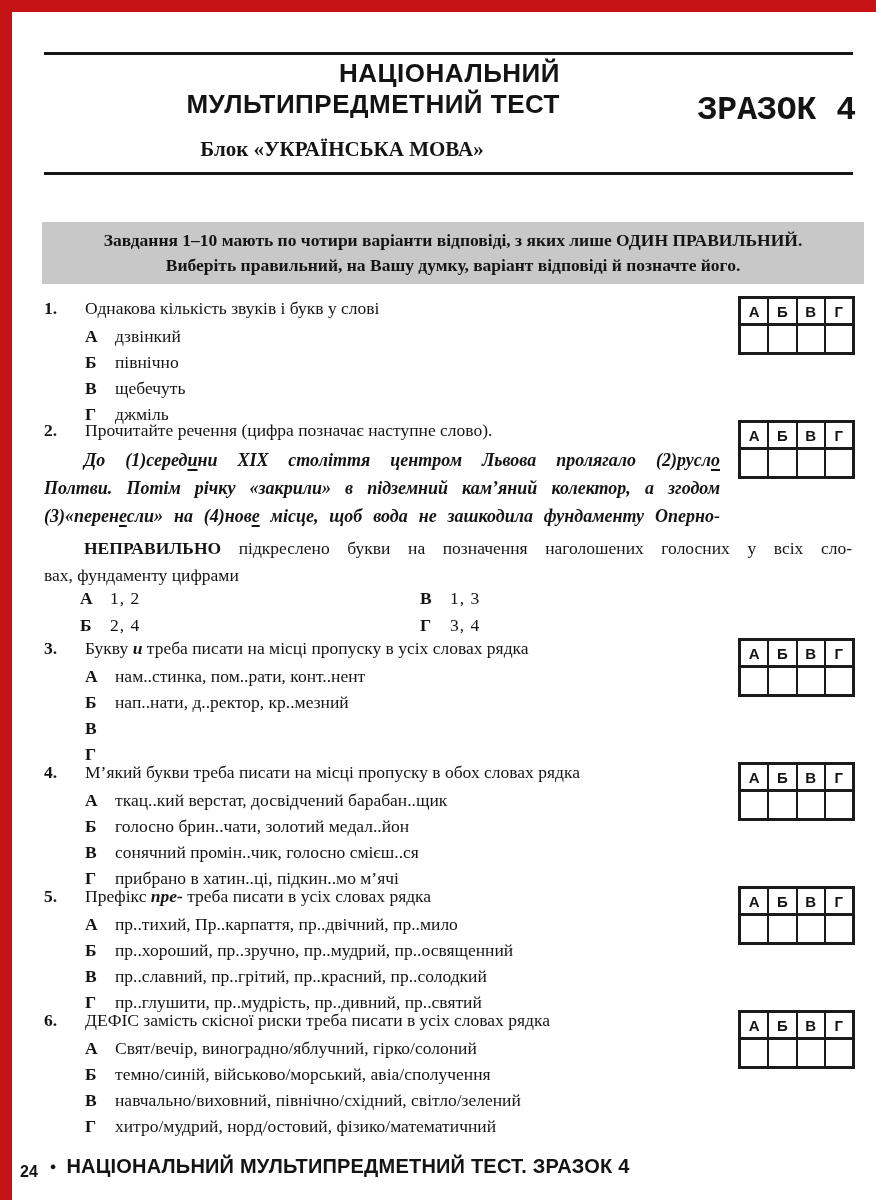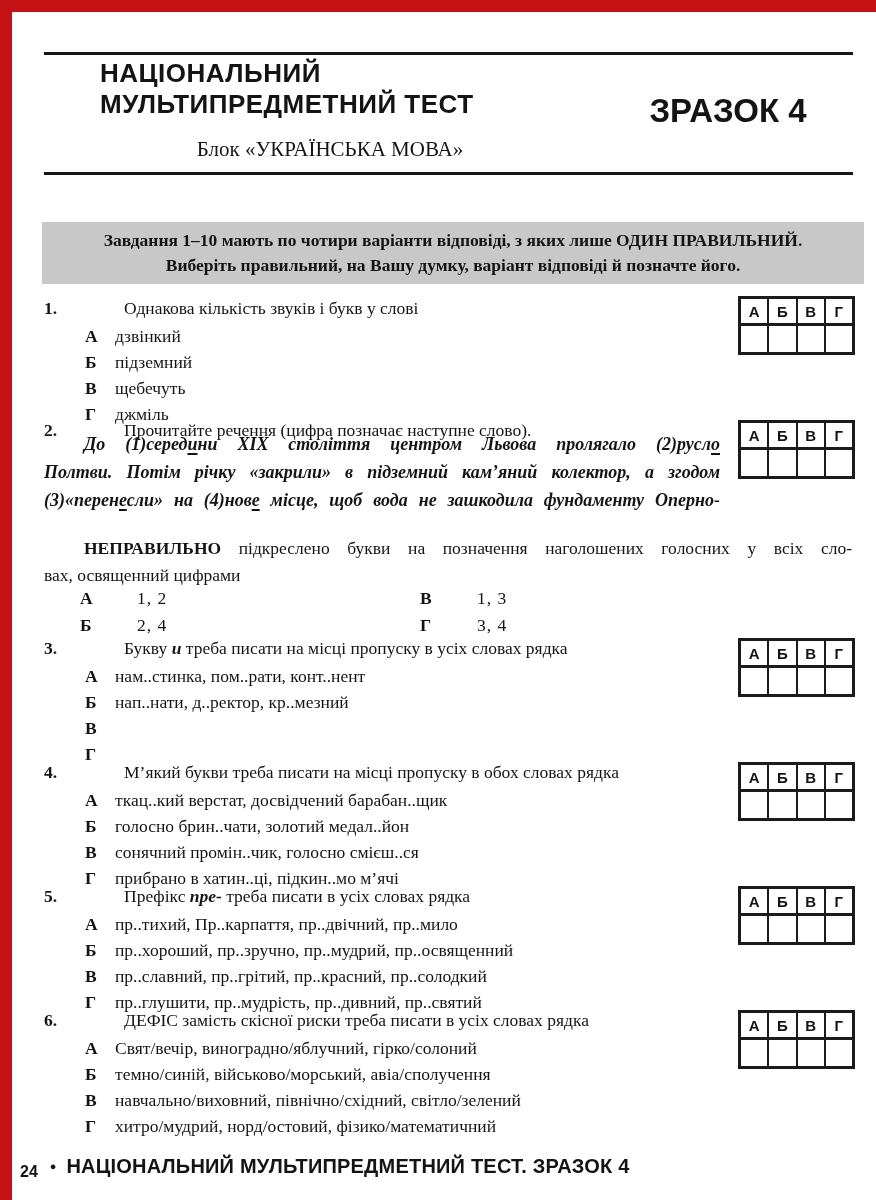--- a/index.html
+++ b/index.html
@@ -7,62 +7,62 @@
     width:876px;height:1200px;background:#ffffff;position:relative;
     font-family:"Liberation Serif", serif;color:#141414;overflow:hidden;
     -webkit-font-smoothing:antialiased;
   }
   .red-top{position:absolute;left:0;top:0;width:876px;height:12px;background:#c41215;}
   .red-left{position:absolute;left:0;top:0;width:12px;height:1200px;background:#c41215;}
   .rule{position:absolute;left:44px;width:809px;height:3px;background:#161616;}
   .rule-top{top:52px;}
   .rule-bottom{top:172px;}
   .page-title{
-    position:absolute;left:100px;top:58px;width:460px;text-align:left;
+    position:absolute;left:100px;top:58px;width:460px;text-align:right;
     font-family:"Liberation Sans", sans-serif;font-weight:bold;
     font-size:26px;line-height:31px;letter-spacing:.5px;
   }
   .sample-label{
-    position:absolute;left:600px;top:92px;width:256px;text-align:center;
-    font-family:Liberation Sans, sans-serif;font-weight:bold;font-size:33px;
+    position:absolute;left:600px;top:92px;width:256px;text-align:right;
+    font-family:Liberation Mono, monospace;font-weight:bold;font-size:33px;
   }
   .block-label{
-    position:absolute;left:100px;top:137px;width:460px;text-align:center;
-    font-weight:normal;font-size:21px;
+    position:absolute;left:112px;top:137px;width:460px;text-align:center;
+    font-weight:bold;font-size:21px;
   }
   .instruction{
     position:absolute;left:42px;top:222px;width:814px;background:#c8c8c8;
     text-align:center;font-weight:bold;font-size:17.5px;line-height:25px;
     padding:6px 4px;
   }
   .q{position:absolute;left:44px;width:700px;font-size:17.5px;}
   .qhead{display:flex;line-height:25px;}
   .qnum{font-weight:bold;flex:0 0 41px;}
-  .qtext{flex:1;margin-left:39px;}
+  .qtext{flex:1;}
   .opts{margin-left:41px;margin-top:2px;}
   .opt{display:flex;line-height:26px;}
   .ol{font-weight:bold;flex:0 0 30px;}
   .bi{font-weight:bold;font-style:italic;}
   
   .q2{height:230px;}
   .passage{
-    position:absolute;left:0;top:12px;width:676px;
+    position:absolute;left:0;top:28px;width:676px;
     font-style:italic;font-weight:bold;font-size:18px;line-height:28px;
     text-align:justify;
   }
   .pline{text-align:justify;text-align-last:justify;}
   .pline.first{text-indent:40px;}
   .pline.last{text-align-last:left;}
   .u{text-decoration:underline;text-underline-offset:3px;text-decoration-thickness:1.5px;}
   .followup{position:absolute;left:0;top:117px;width:808px;line-height:27px;}
   .fline1{text-indent:40px;text-align:justify;text-align-last:justify;}
   .q2opts-left{position:absolute;left:36px;top:167px;}
   .q2opts-right{position:absolute;left:376px;top:167px;}
   .q2opts-left .opt,.q2opts-right .opt{line-height:27px;}
-  .q2opts-left .ot,.q2opts-right .ot{letter-spacing:1px;margin-left:27px;}
+  .q2opts-left .ot,.q2opts-right .ot{letter-spacing:1px;}
   
   .agrid{
     position:absolute;left:738px;width:113px;display:grid;
     grid-template-columns:repeat(4,1fr);border:2.5px solid #1b1b1b;background:#fff;
   }
   .agrid>div{border:1px solid #1b1b1b;}
   .agrid .agrid-h{
     height:24px;display:flex;align-items:center;justify-content:center;
     font-family:"Liberation Sans", sans-serif;font-weight:bold;font-size:15px;
     border-bottom-width:2px;
@@ -101,21 +101,21 @@
     <span class="qnum">1.</span>
     <span class="qtext">Однакова кількість звуків і букв у слові</span>
   </div>
   <div class="opts">
     <div class="opt">
         <span class="ol">А</span>
         <span class="ot">дзвінкий</span>
       </div>
     <div class="opt">
         <span class="ol">Б</span>
-        <span class="ot">підземний</span>
+        <span class="ot">північно</span>
       </div>
     <div class="opt">
         <span class="ol">В</span>
         <span class="ot">щебечуть</span>
       </div>
     <div class="opt">
         <span class="ol">Г</span>
         <span class="ot">джміль</span>
       </div>
   </div>
@@ -126,21 +126,21 @@
     <span class="qnum">2.</span>
     <span class="qtext">Прочитайте речення (цифра позначає наступне слово).</span>
   </div>
   <div class="passage">
     <div class="pline first"><span>До (1)серед</span><span class="u">и</span><span>ни XIX століття центром Львова пролягало (2)русл</span><span class="u">о</span></div>
     <div class="pline">Полтви. Потім річку «закрили» в підземний кам’яний колектор, а згодом</div>
     <div class="pline"><span>(3)«перен</span><span class="u">е</span><span>сли» на (4)нов</span><span class="u">е</span><span> місце, щоб вода не зашкодила фундаменту Оперно-</span></div>
   </div>
   <div class="followup">
     <div class="fline1"><b>НЕПРАВИЛЬНО</b><span> підкреслено букви на позначення наголошених голосних у всіх сло-</span></div>
-    <div>вах, освященний цифрами</div>
+    <div>вах, фундаменту цифрами</div>
   </div>
   <div class="q2opts-left">
     <div class="opt">
         <span class="ol">А</span>
         <span class="ot">1, 2</span>
       </div>
     <div class="opt">
         <span class="ol">Б</span>
         <span class="ot">2, 4</span>
       </div>

